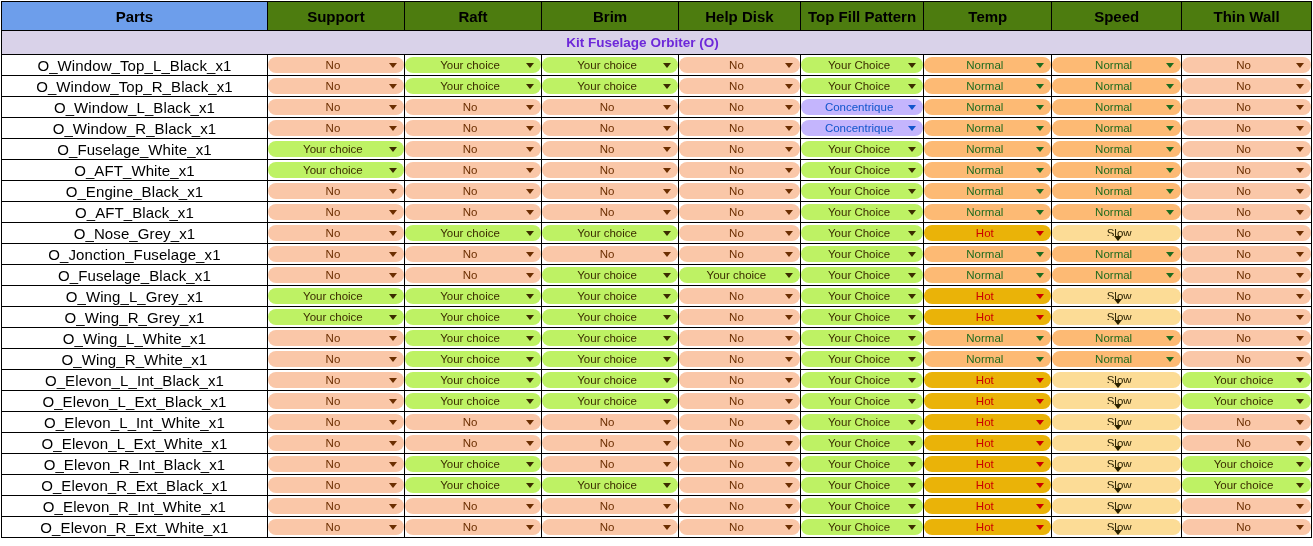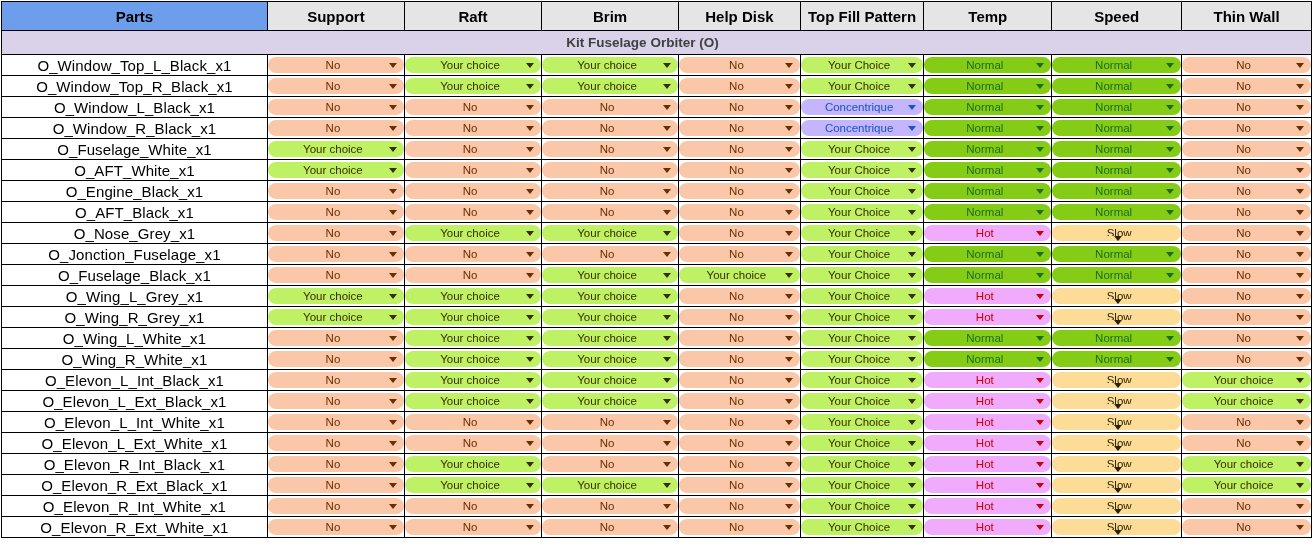--- a/index.html
+++ b/index.html
@@ -33,32 +33,32 @@
   
   tr.header-row th {
     height: 28px;
     font-size: 15px;
     font-weight: bold;
     color: #000000;
     text-align: center;
     vertical-align: middle;
   }
   th.col-parts   { background: #6D9EEB; }
-  th.col-opt     { background: #e5e5e5; }
+  th.col-opt     { background: #4d7c0f; }
 
   
   tr.group-row td {
     height: 23px;
     background: #D9D2E9;
     vertical-align: middle;
   }
   tr.group-row td.group-title {
     font-size: 13.5px;
     font-weight: bold;
-    color: #404040;
+    color: #6d28d9;
     text-align: center;
     padding-right: 28px;
   }
 
   
   tr.data-row td {
     height: 20px;
     vertical-align: middle;
     background: #ffffff;
   }
@@ -96,22 +96,22 @@
     height: 0;
     border-left: 4.5px solid transparent;
     border-right: 4.5px solid transparent;
     border-top: 5.5px solid currentColor;
     margin-left: 3px;
   }
 
   
   .chip.v-no        { background: #FAC7A8; color: #6B2E00; }
   .chip.v-yourchoice{ background: #bef264; color: #3B2C00; }
-  .chip.v-normal    { background: #84cc16; color: #1E6B1E; }
-  .chip.v-hot       { background: #f0abfc; color: #CC0000; }
+  .chip.v-normal    { background: #fdba74; color: #1E6B1E; }
+  .chip.v-hot       { background: #eab308; color: #CC0000; }
   .chip.v-slow      { background: #FCDC96; color: #2B2200; flex-direction: column; }
   .chip.v-concentrique { background: #c4b5fd; color: #1155CC; }
 </style>
 </head>
 <body>
 
 <div id="sheet">
   <table class="grid">
     <colgroup>
       <col style="width:258px">

